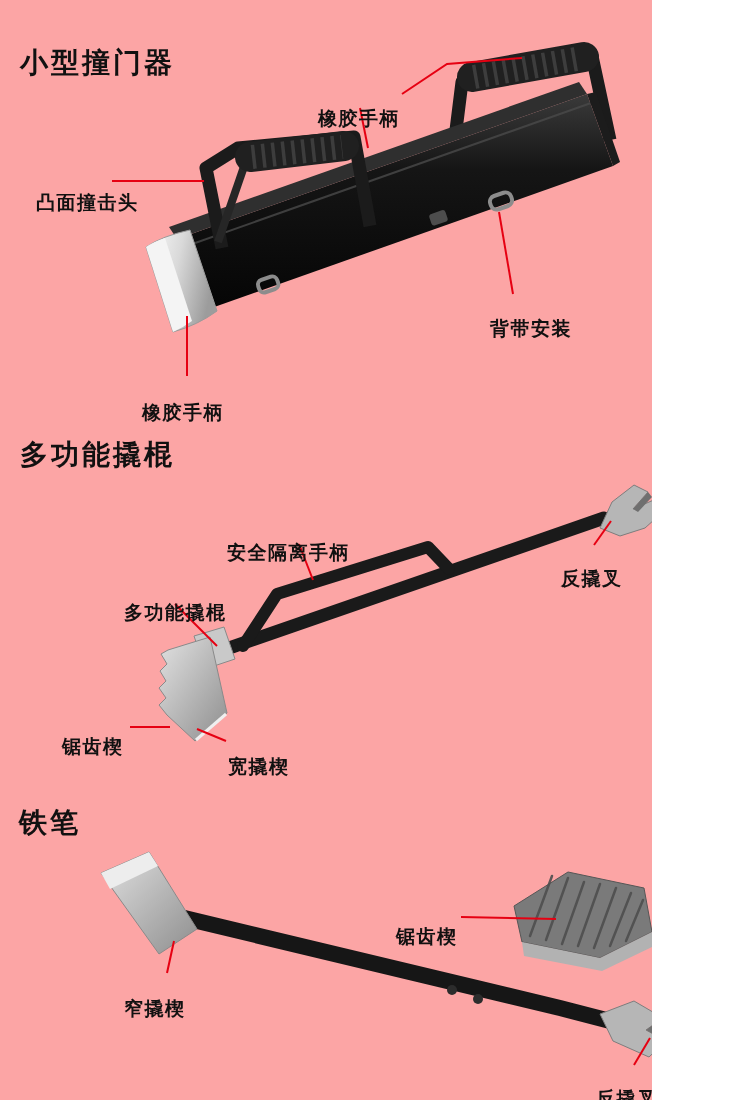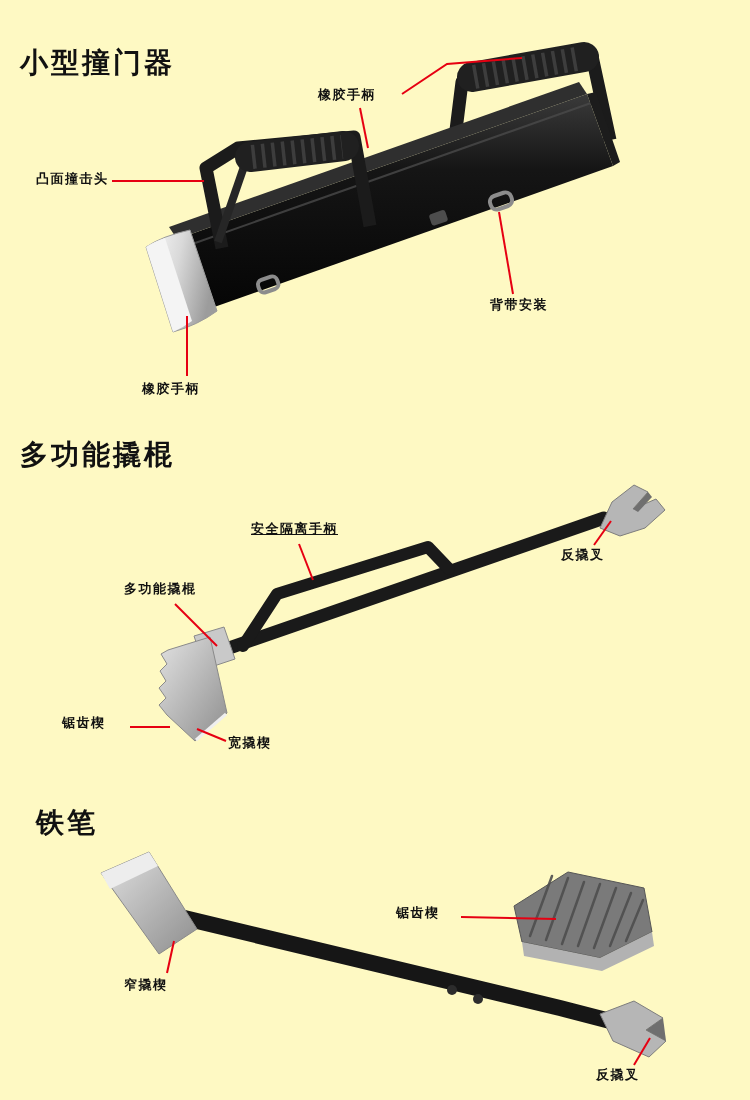--- a/index.html
+++ b/index.html
@@ -3,31 +3,31 @@
 <meta charset="utf-8">
 <style>
   * { margin:0; padding:0; box-sizing:border-box; }
   html,body { background:#ffffff; }
   body {
     width:750px; height:1100px;
     font-family:"Liberation Sans","DejaVu Sans",sans-serif;
     color:#111;
   }
   .canvas {
-    position:relative; width:750px; height:1100px;
-    background:#fef9c3; overflow:hidden;
+    position:relative; width:652px; height:1100px;
+    background:#fca5a5; overflow:hidden;
   }
   .svg-layer { position:absolute; left:0; top:0; width:750px; height:1100px; }
   .section-title {
     position:absolute; font-size:28px; font-weight:700;
     letter-spacing:3px; color:#111; white-space:nowrap;
   }
   .callout {
-    position:absolute; font-size:13px; font-weight:600;
-    letter-spacing:1.5px; color:#111; white-space:nowrap;
+    position:absolute; font-size:19px; font-weight:600;
+    letter-spacing:1.5px; color:#111; white-space:nowrap;margin-top:20px;
   }
 </style>
 </head>
 <body style="background: rgb(255, 255, 255); color: rgb(17, 17, 17);">
 
 <div class="canvas">
 
   <svg class="svg-layer" width="750" height="1100" viewBox="0 0 750 1100">
     <defs>
       <linearGradient id="bodyGrad" x1="0" y1="0" x2="0" y2="1">
@@ -113,28 +113,28 @@
       <line x1="130" y1="727" x2="170" y2="727" stroke="#e60012"></line>
       <line x1="226" y1="741" x2="197" y2="729" stroke="#e60012"></line>
       <line x1="461" y1="917" x2="556" y2="919" stroke="#e60012"></line>
       <line x1="167" y1="973" x2="174" y2="941" stroke="#e60012"></line>
       <line x1="634" y1="1065" x2="650" y2="1038" stroke="#e60012"></line>
     </g>
   </svg>
 
   <div class="section-title" style="left:20px; top:44px;">小型撞门器</div>
   <div class="section-title" style="left:20px; top:436px;">多功能撬棍</div>
-  <div class="section-title" style="left:36px; top:804px;">铁笔</div>
+  <div class="section-title" style="left:19px; top:804px;">铁笔</div>
 
   <div class="callout" style="left:318px; top:86px;">橡胶手柄</div>
   <div class="callout" style="left:36px; top:170px;">凸面撞击头</div>
   <div class="callout" style="left:490px; top:296px;text-align:right;">背带安装</div>
   <div class="callout" style="left:142px; top:380px;">橡胶手柄</div>
 
-  <div class="callout" style="left:251px; top:520px;text-decoration:underline;">安全隔离手柄</div>
+  <div class="callout" style="left:227px; top:520px;">安全隔离手柄</div>
   <div class="callout" style="left:561px; top:546px;">反撬叉</div>
   <div class="callout" style="left:124px; top:580px;">多功能撬棍</div>
   <div class="callout" style="left:62px; top:714px;">锯齿楔</div>
   <div class="callout" style="left:228px; top:734px;">宽撬楔</div>
 
   <div class="callout" style="left:396px; top:904px;">锯齿楔</div>
   <div class="callout" style="left:124px; top:976px;">窄撬楔</div>
   <div class="callout" style="left:596px; top:1066px;">反撬叉</div>
 
 </div>

